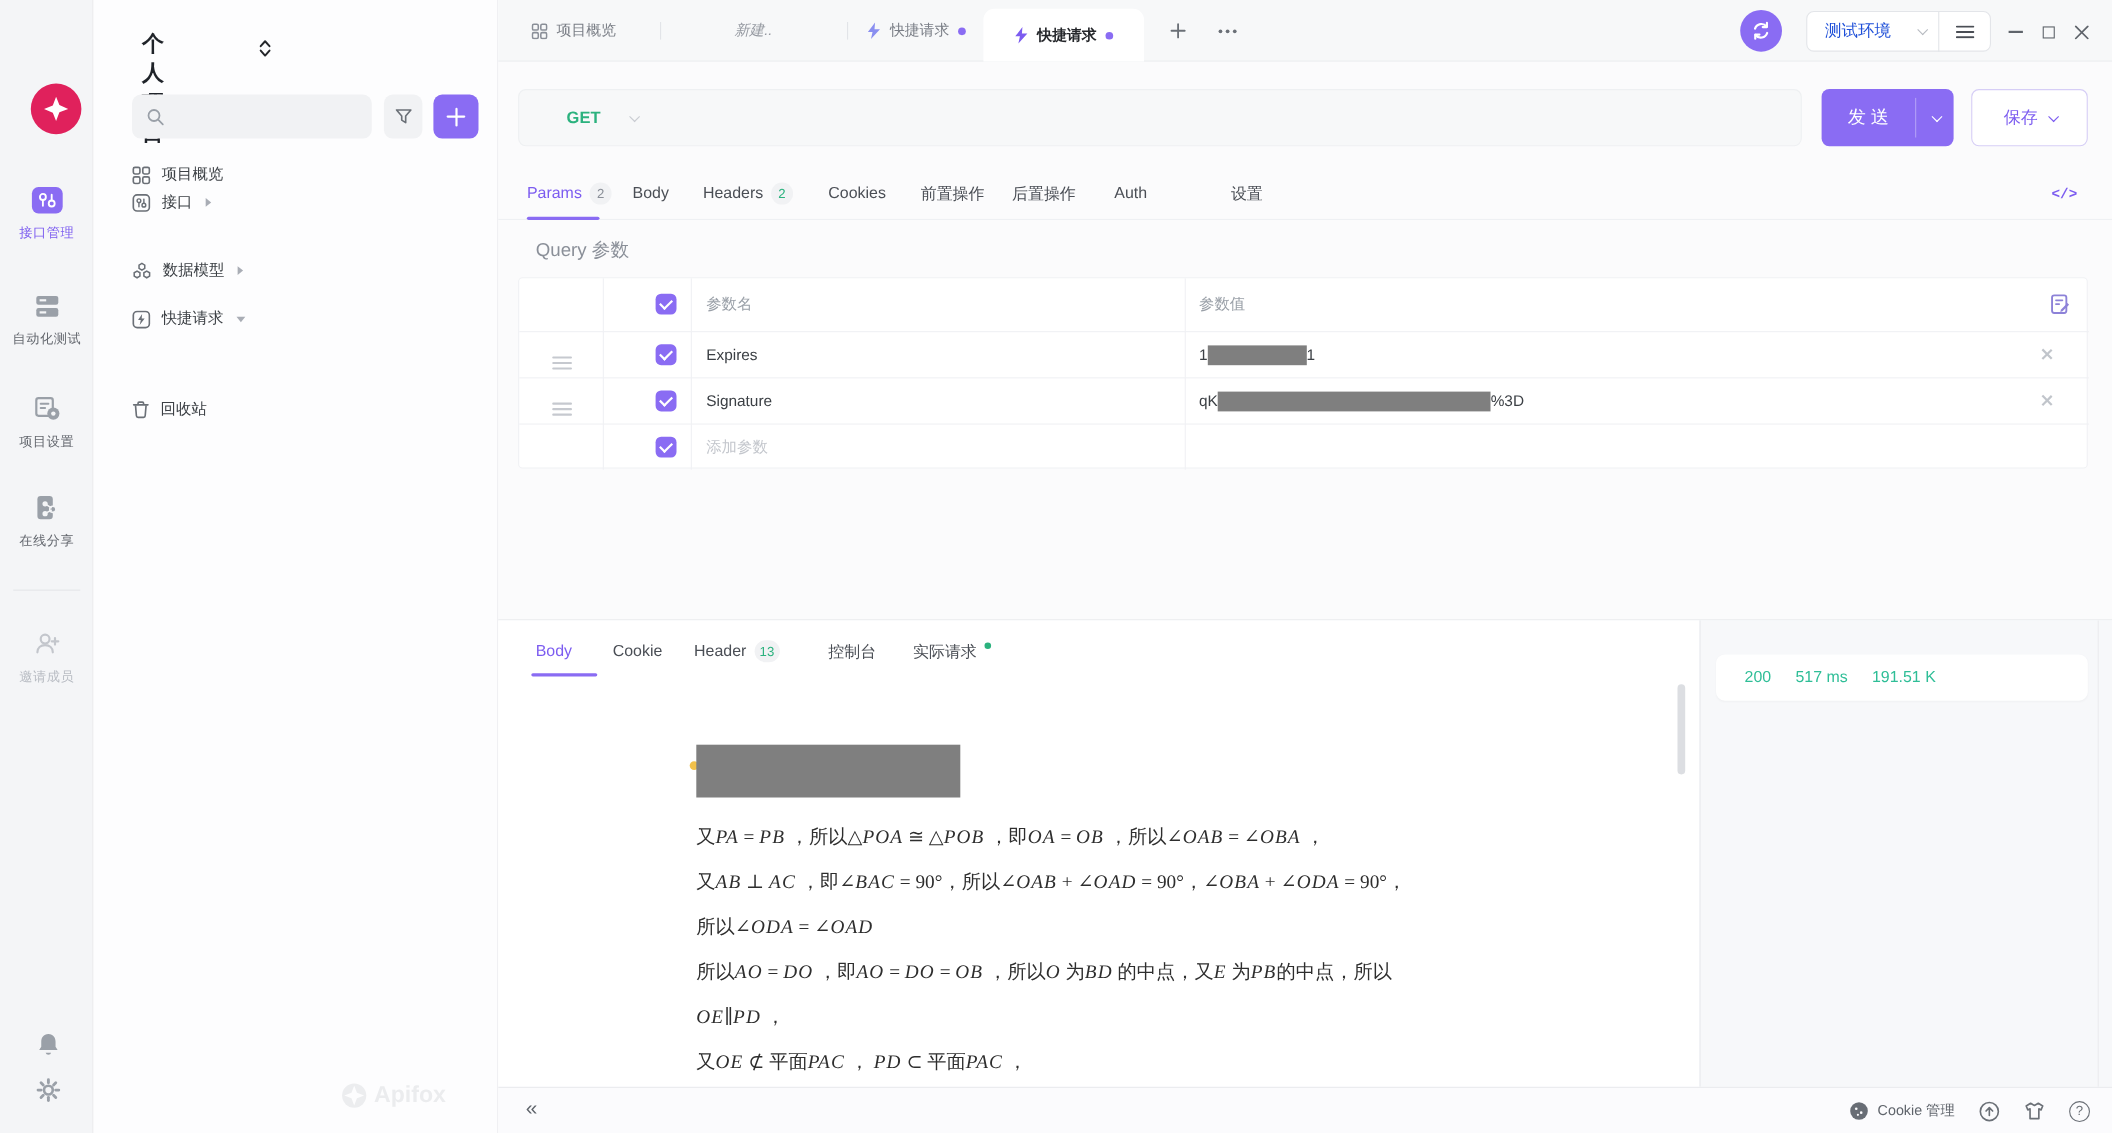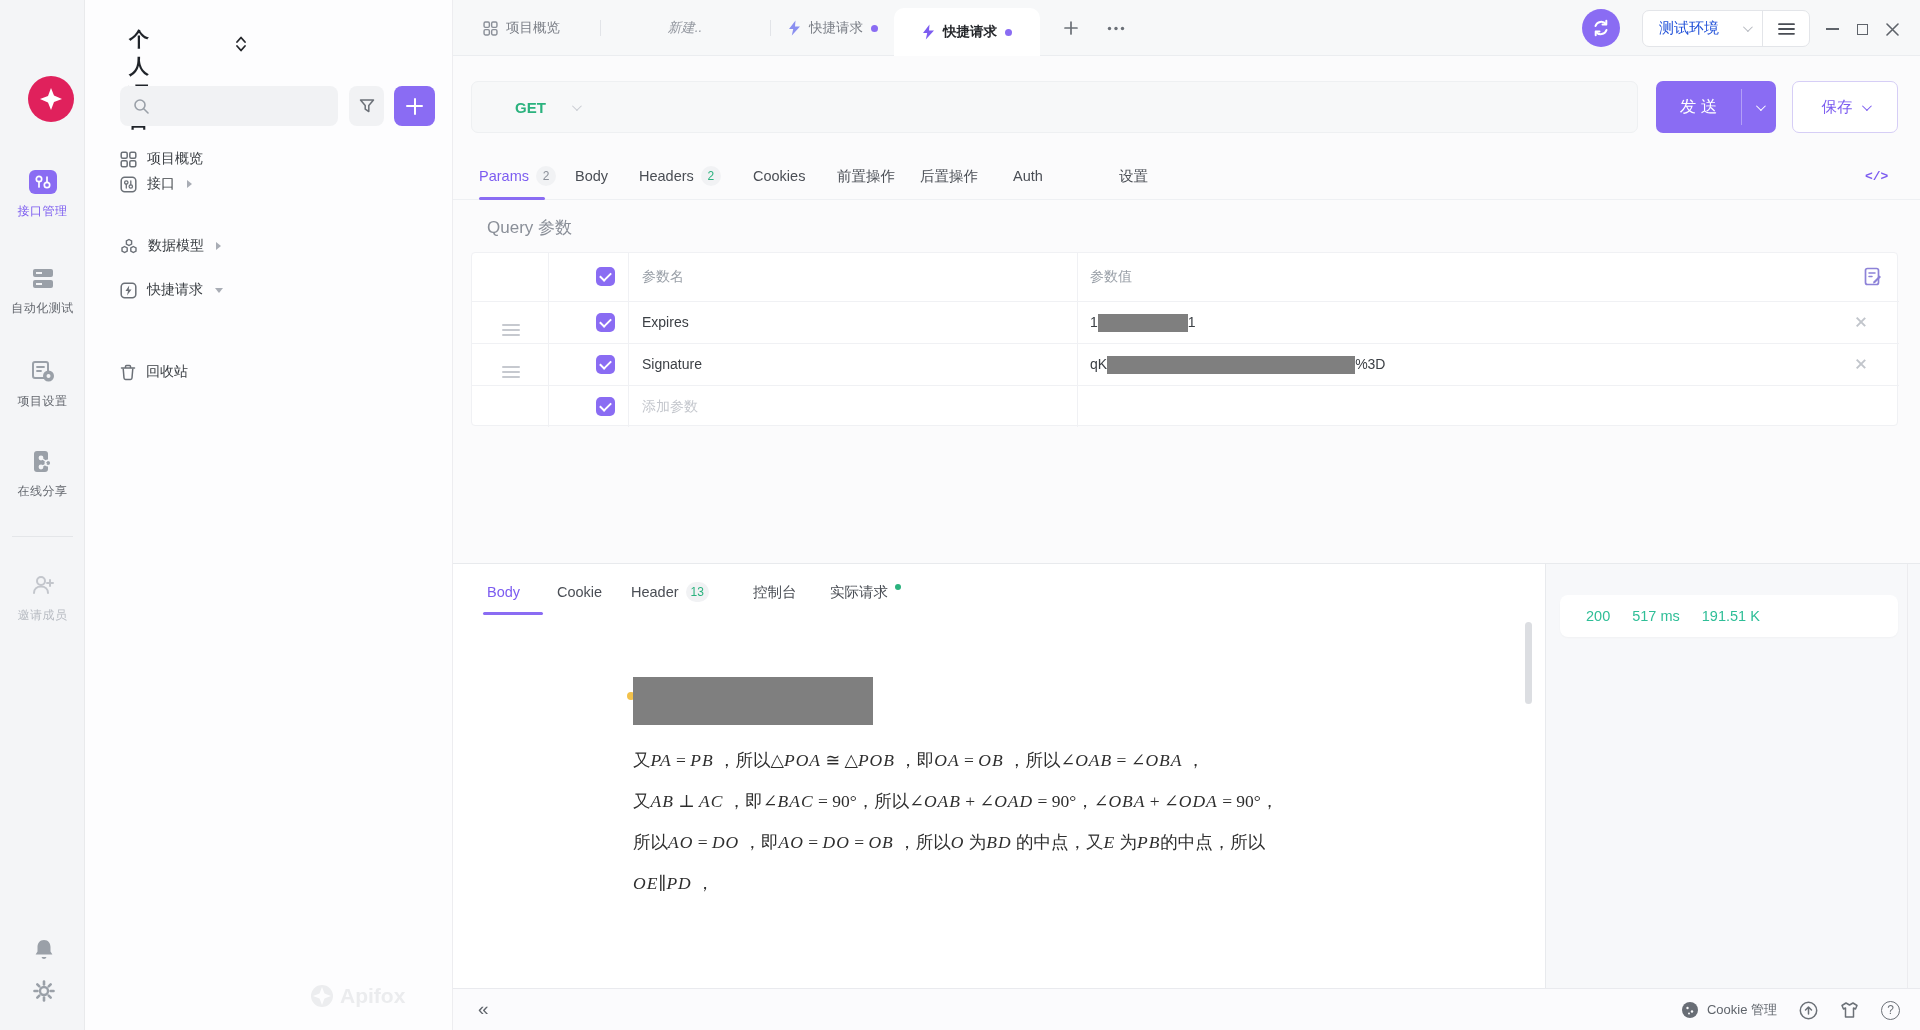--- a/index.html
+++ b/index.html
@@ -493,22 +493,24 @@
       <span style="width:6px;height:6px;border-radius:50%;background:#2bb27e;align-self:flex-start;margin-top:16px;"></span>
     </div>
   </div>
 
   <div class="resp-body">
     <span class="abs" style="left:174px;top:74px;width:8px;height:8px;border-radius:50%;background:#f2c14b;"></span>
     <div class="abs" style="left:180px;top:59px;width:240px;height:48px;background:#7f7f7f;"></div>
     <div class="abs" style="left:180px;top:130px;">
         <div class="math-line">又<i>PA</i> = <i>PB</i> ，所以△<i>POA</i> ≅ △<i>POB</i> ，即<i>OA</i> = <i>OB</i> ，所以∠<i>OAB</i> = ∠<i>OBA</i> ，</div>
         <div class="math-line">又<i>AB</i> ⊥ <i>AC</i> ，即∠<i>BAC</i> = 90°，所以∠<i>OAB</i> + ∠<i>OAD</i> = 90°，∠<i>OBA</i> + ∠<i>ODA</i> = 90°，</div>
+        <div class="math-line">所以∠<i>ODA</i> = ∠<i>OAD</i></div>
         <div class="math-line">所以<i>AO</i> = <i>DO</i> ，即<i>AO</i> = <i>DO</i> = <i>OB</i> ，所以<i>O</i> 为<i>BD</i> 的中点，又<i>E</i> 为<i>PB</i>的中点，所以</div>
         <div class="math-line"><i>OE</i>∥<i>PD</i> ，</div>
+        <div class="math-line">又<i>OE</i> ⊄ 平面<i>PAC</i> ， <i>PD</i> ⊂ 平面<i>PAC</i> ，</div>
       </div>
   </div>
   <div class="scroll-thumb" style="left:1072px;top:622px;width:7px;height:82px;"></div>
 
   <div class="right-panel">
     <div class="status-card">
       <span>200</span>
       <span>517 ms</span>
       <span>191.51 K</span>
     </div>

